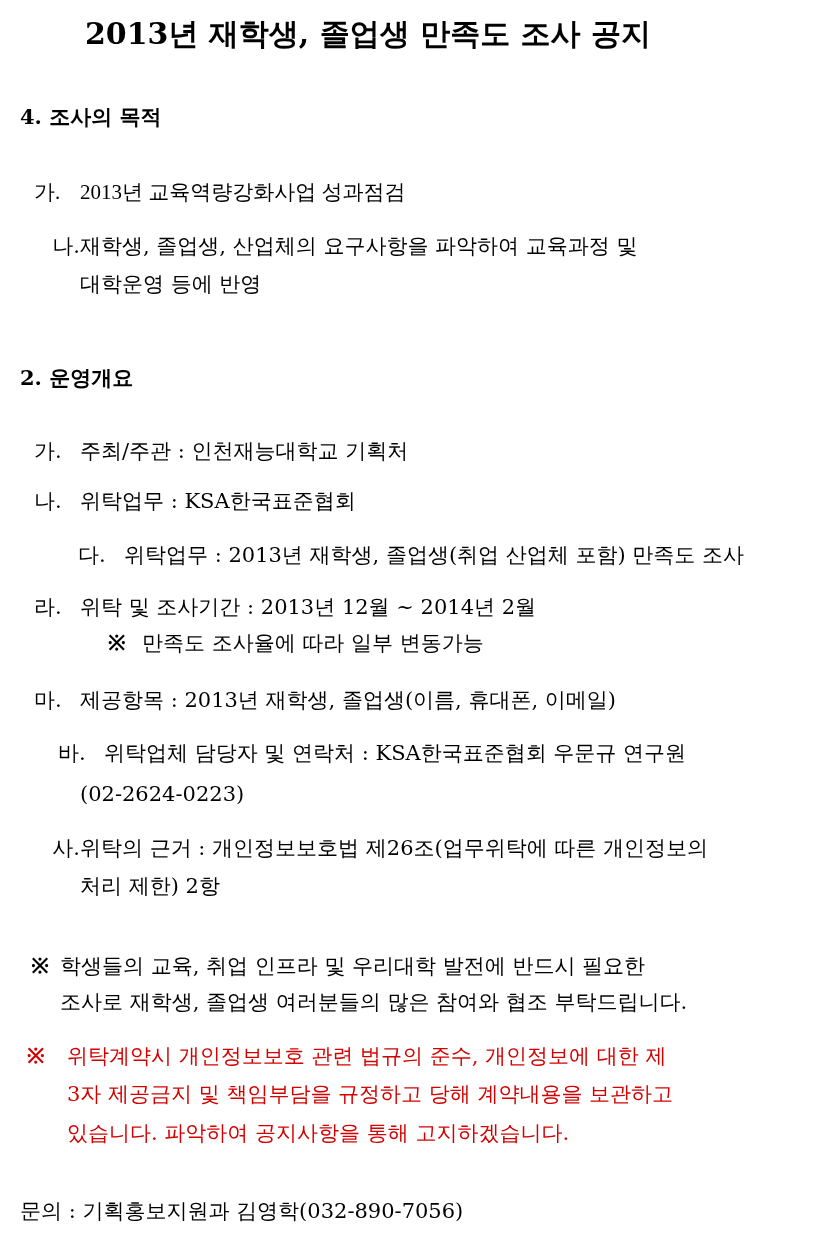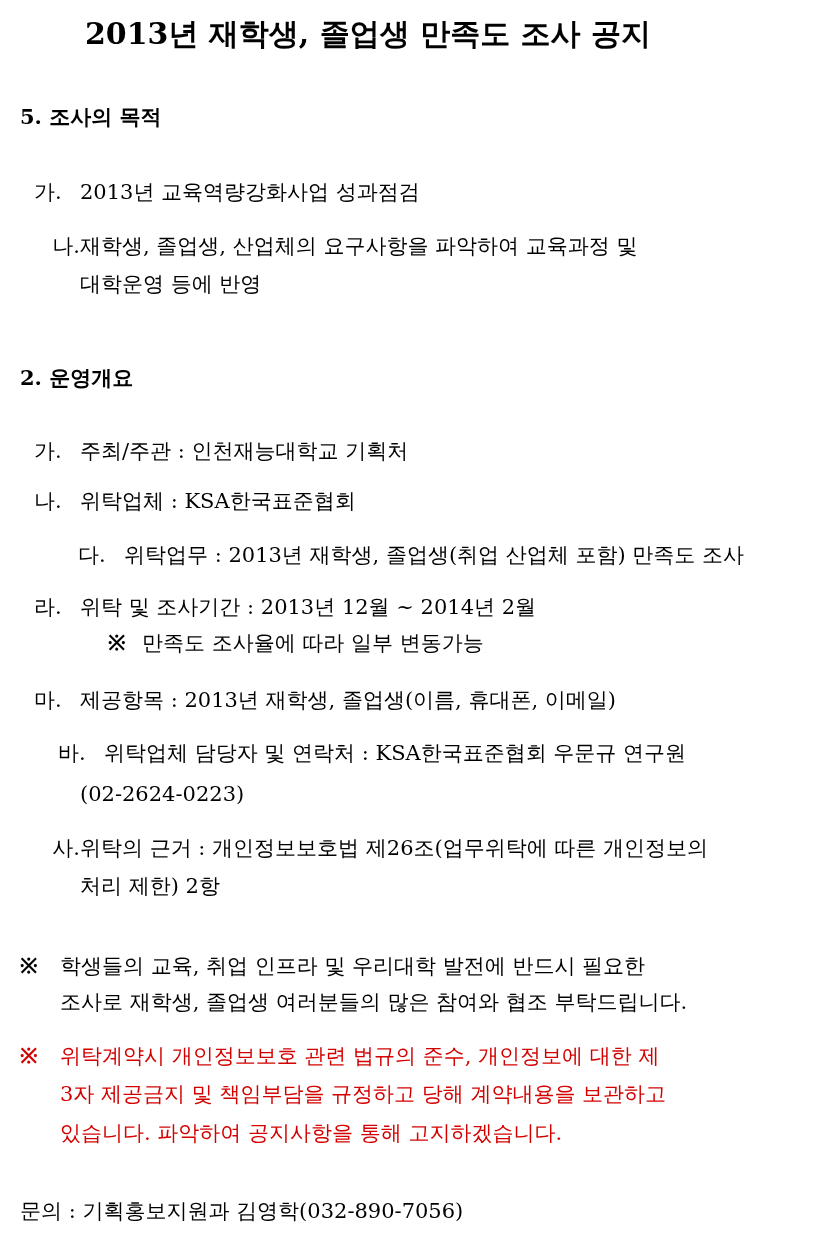--- a/index.html
+++ b/index.html
@@ -32,57 +32,58 @@
       font-weight: bold;
       line-height: 40px;
       white-space: nowrap;
       font-family: "DejaVu Serif", "Liberation Serif", serif;
     }
     .heading {
       font-weight: bold;
     }
     .red {
       color: #d40000;
+      margin-left: 7px;
     }
     .mark {
       font-weight: bold;
       display: inline-block;
       width: 34px;
     }
     .label {
       display: inline-block;
       width: 46px;
     }
   </style>
 </head>
 <body>
 
 <div>
 
   <div class="title">2013년 재학생, 졸업생 만족도 조사 공지</div>
 
-  <div class="line heading" style="left:20px; top:103px;">5. 조사의 목적</div>
+  <div class="line heading" style="left:20px; top:103px;">4. 조사의 목적</div>
 
-  <div class="line" style="left:34px; top:178px;">
+  <div class="line" style="left:34px; top:178px;font-family:Liberation Serif, serif;">
     <span class="label">가.</span><span>2013년 교육역량강화사업 성과점검</span>
   </div>
 
   <div class="line" style="left:34px; top:232px;text-align:right;">
     <span class="label">나.</span><span>재학생, 졸업생, 산업체의 요구사항을 파악하여 교육과정 및</span>
   </div>
   <div class="line" style="left:80px; top:270px;">대학운영 등에 반영</div>
 
   <div class="line heading" style="left:20px; top:364px;">2. 운영개요</div>
 
   <div class="line" style="left:34px; top:437px;">
     <span class="label">가.</span><span>주최/주관 : 인천재능대학교 기획처</span>
   </div>
 
   <div class="line" style="left:34px; top:487px;">
-    <span class="label">나.</span><span>위탁업체 : KSA한국표준협회</span>
+    <span class="label">나.</span><span>위탁업무 : KSA한국표준협회</span>
   </div>
 
   <div class="line" style="left:34px; top:541px;margin-left:44px;">
     <span class="label">다.</span><span>위탁업무 : 2013년 재학생, 졸업생(취업 산업체 포함) 만족도 조사</span>
   </div>
 
   <div class="line" style="left:34px; top:593px;">
     <span class="label">라.</span><span>위탁 및 조사기간 : 2013년 12월 ~ 2014년 2월</span>
   </div>
   <div class="line" style="left:72px; top:629px;margin-left:36px;">
@@ -96,21 +97,21 @@
   <div class="line" style="left:34px; top:739px;margin-left:24px;">
     <span class="label">바.</span><span>위탁업체 담당자 및 연락처 : KSA한국표준협회 우문규 연구원</span>
   </div>
   <div class="line" style="left:80px; top:780px;">(02-2624-0223)</div>
 
   <div class="line" style="left:34px; top:834px;text-align:right;">
     <span class="label">사.</span><span>위탁의 근거 : 개인정보보호법 제26조(업무위탁에 따른 개인정보의</span>
   </div>
   <div class="line" style="left:80px; top:872px;">처리 제한) 2항</div>
 
-  <div class="line" style="left:20px; top:952px;">
+  <div class="line" style="left:20px; top:952px;text-align:center;">
     <span class="mark" style="width:40px;">※</span><span>학생들의 교육, 취업 인프라 및 우리대학 발전에 반드시 필요한</span>
   </div>
   <div class="line" style="left:60px; top:988px;">조사로 재학생, 졸업생 여러분들의 많은 참여와 협조 부탁드립니다.</div>
 
   <div class="line red" style="left:20px; top:1042px;">
     <span class="mark" style="width:40px;">※</span><span>위탁계약시 개인정보보호 관련 법규의 준수, 개인정보에 대한 제</span>
   </div>
   <div class="line red" style="left:60px; top:1080px;">3자 제공금지 및 책임부담을 규정하고 당해 계약내용을 보관하고</div>
   <div class="line red" style="left:60px; top:1119px;">있습니다. 파악하여 공지사항을 통해 고지하겠습니다.</div>
 

